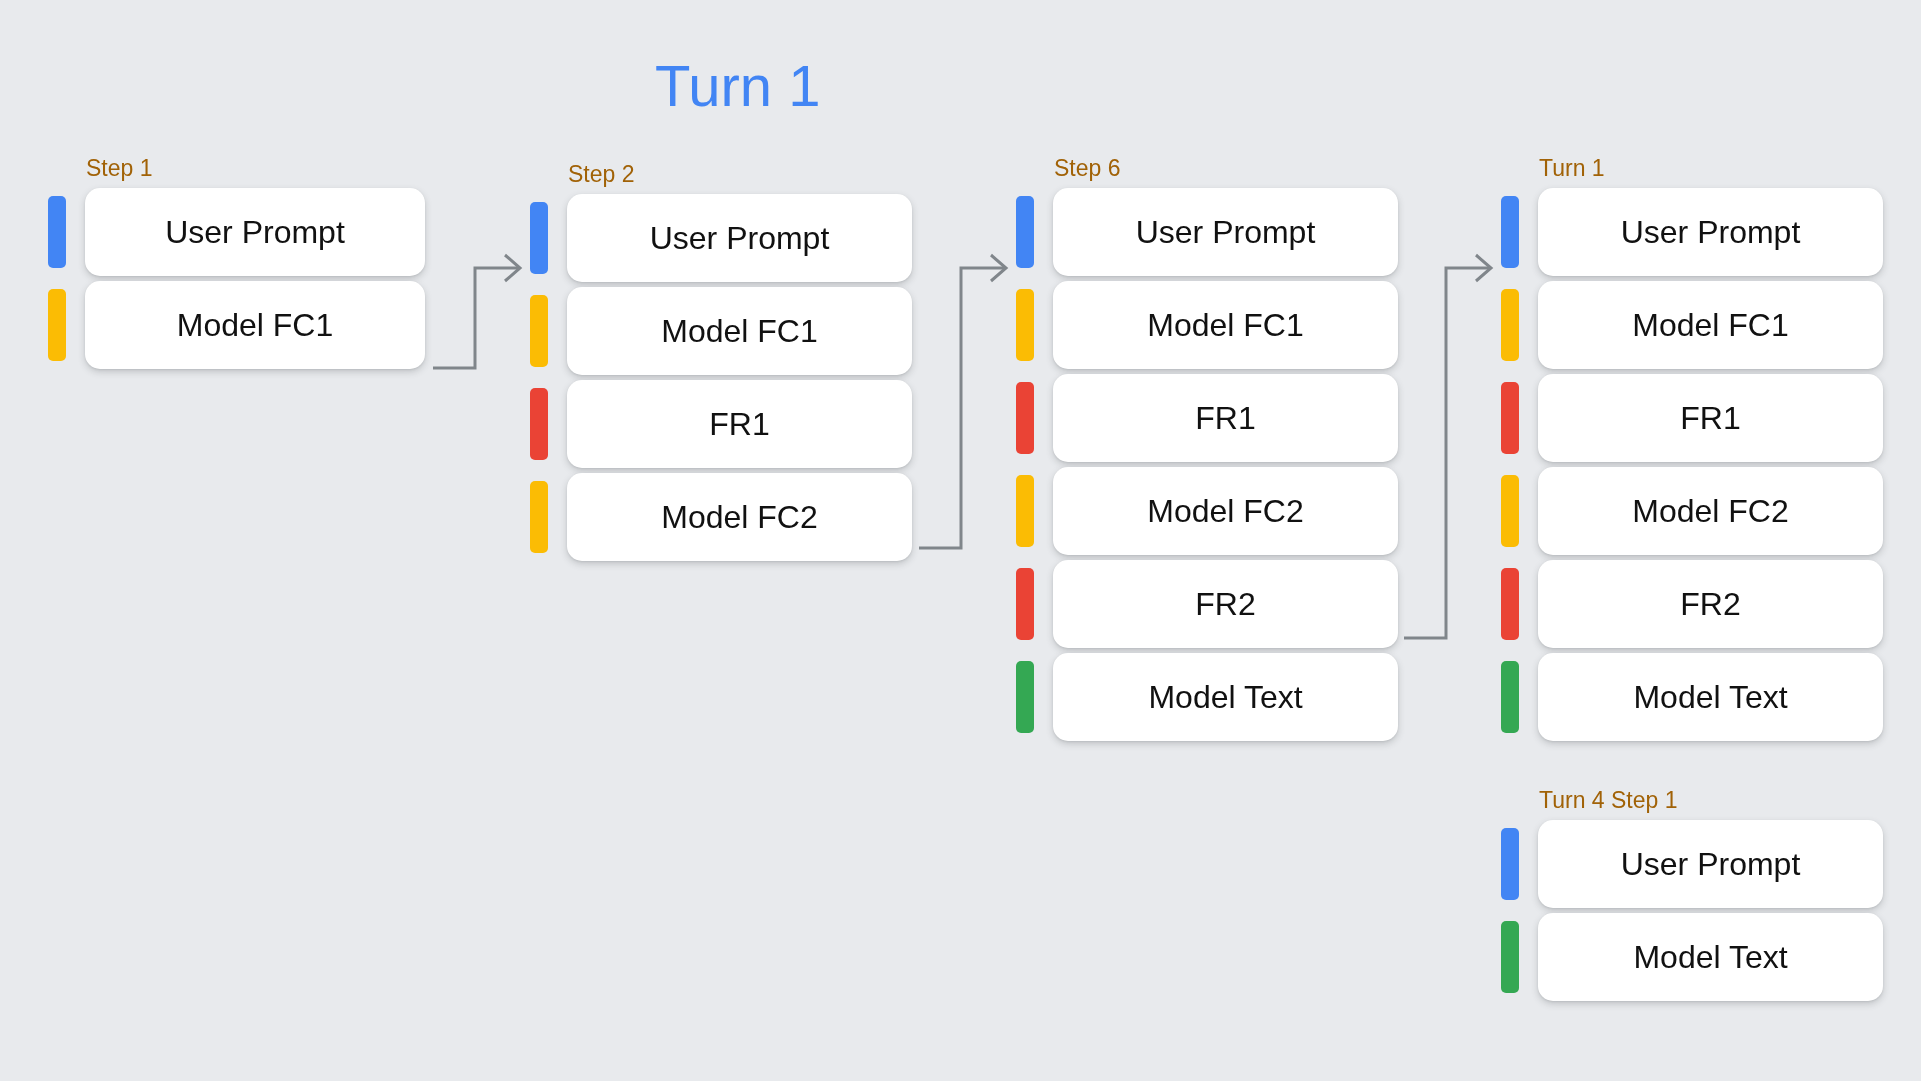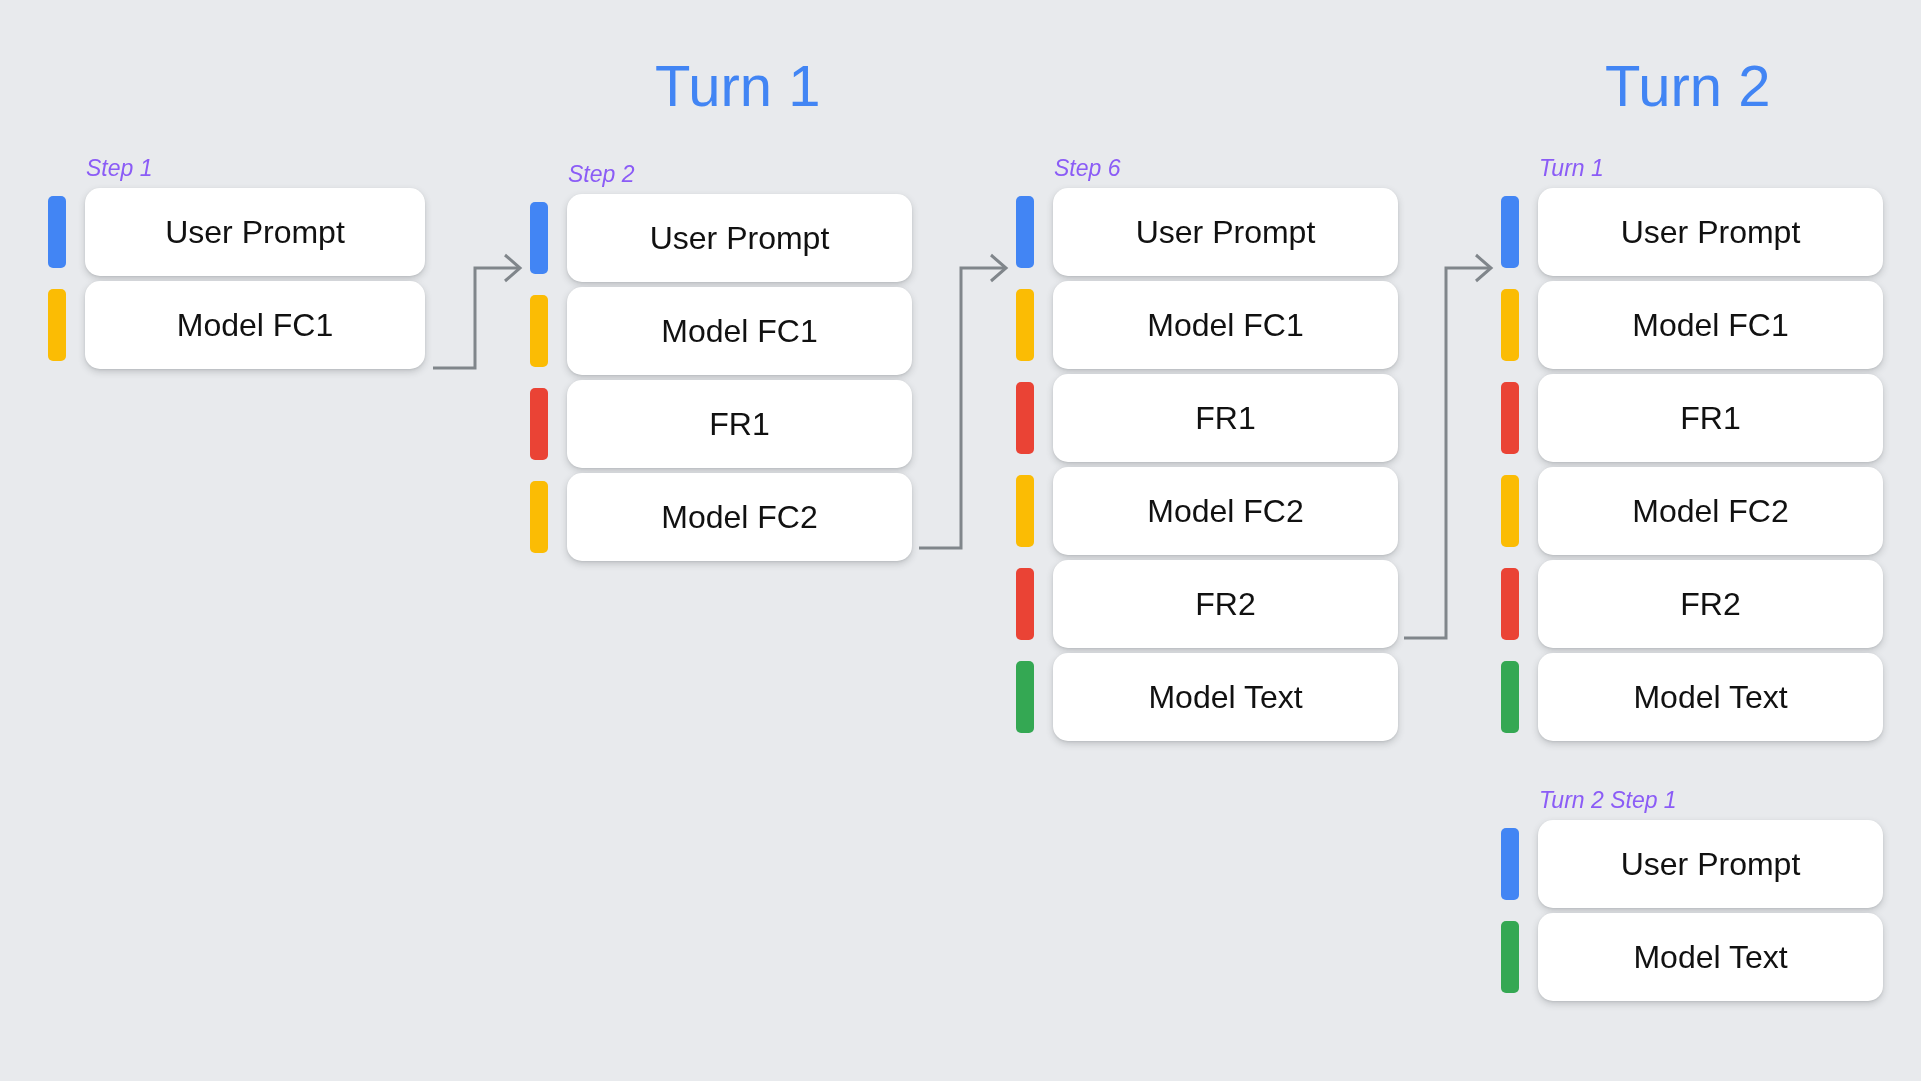--- a/index.html
+++ b/index.html
@@ -35,26 +35,25 @@
   #turn-title-2 { left: 1605px; top: 57px; }
 
   
   .column {
     position: absolute;
   }
   .col-label {
     position: absolute;
     font-size: 23px;
     font-weight: 400;
-    color: #8b5cf6;
+    color: #a16207;
     line-height: 1;
     white-space: nowrap;
     top: -31px;
     left: 38px;
-    font-style: italic;
   }
 
   
   .row {
     position: absolute;
     left: 0;
     height: 88px;
     display: flex;
     align-items: center;
     text-decoration: underline;
@@ -100,21 +99,20 @@
     stroke-linejoin: miter;
     stroke-linecap: butt;
   }
 </style>
 </head>
 <body style="background: rgb(232, 234, 237);">
 
 <div class="canvas">
 
   <div class="turn-title" id="turn-title-1" style="color: rgb(66, 133, 244);">Turn 1</div>
-  <div class="turn-title" id="turn-title-2" style="color: rgb(66, 133, 244);">Turn 2</div>
 
   <div id="columns-host">
       <div class="column" style="left: 48px; top: 188px; width: 377px; height: 186px;">
         <div class="col-label">Step 1</div>
         <div class="row" style="top: 0px; width: 377px;">
           <div class="bar" style="background: rgb(66, 133, 244);"></div>
           <div class="card" style="width: 340px;">
             <div class="card-label">User Prompt</div>
           </div>
         </div>
@@ -224,21 +222,21 @@
           </div>
         </div>
         <div class="row" style="top: 465px; width: 382px;">
           <div class="bar" style="background: rgb(52, 168, 83);"></div>
           <div class="card" style="width: 345px;">
             <div class="card-label">Model Text</div>
           </div>
         </div>
       </div>
       <div class="column" style="left: 1501px; top: 820px; width: 382px; height: 186px;">
-        <div class="col-label">Turn 2 Step 1</div>
+        <div class="col-label">Turn 4 Step 1</div>
         <div class="row" style="top: 0px; width: 382px;">
           <div class="bar" style="background: rgb(66, 133, 244);"></div>
           <div class="card" style="width: 345px;">
             <div class="card-label">User Prompt</div>
           </div>
         </div>
         <div class="row" style="top: 93px; width: 382px;">
           <div class="bar" style="background: rgb(52, 168, 83);"></div>
           <div class="card" style="width: 345px;">
             <div class="card-label">Model Text</div>

